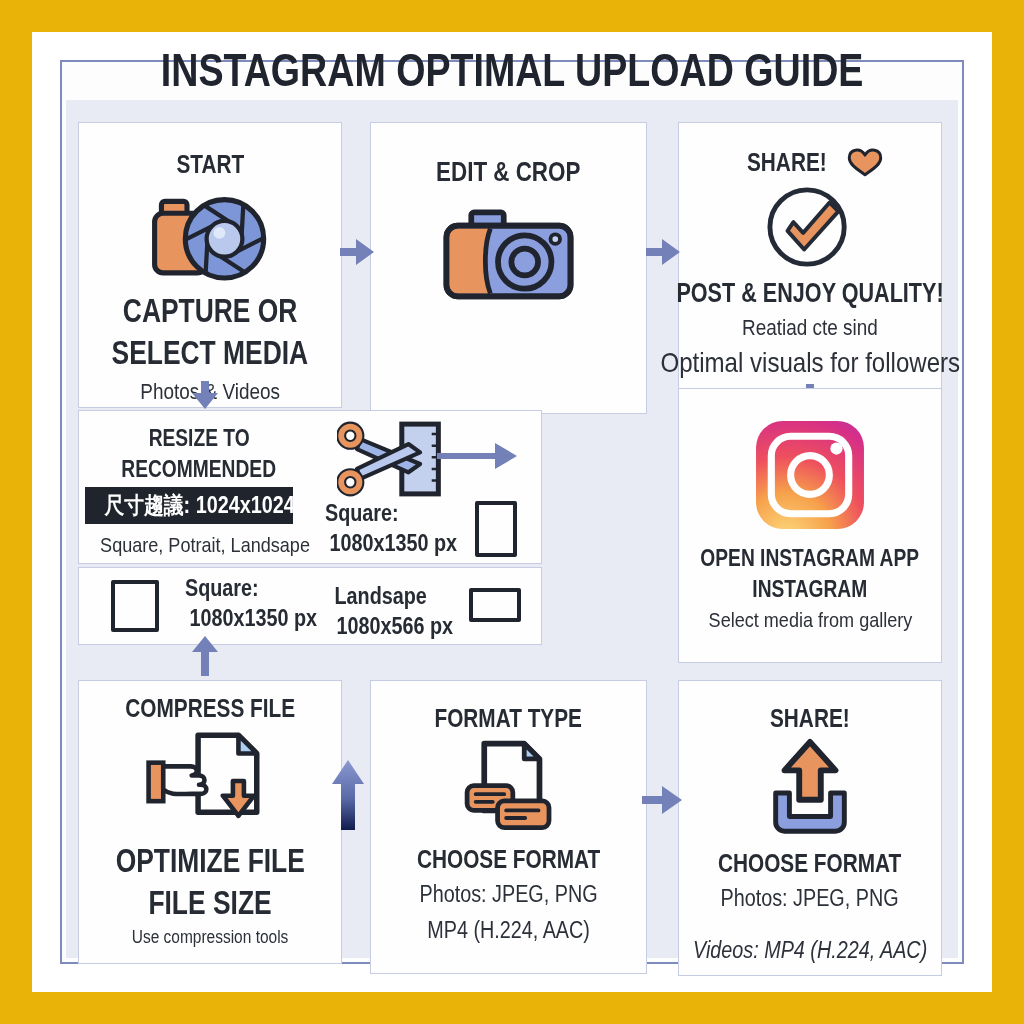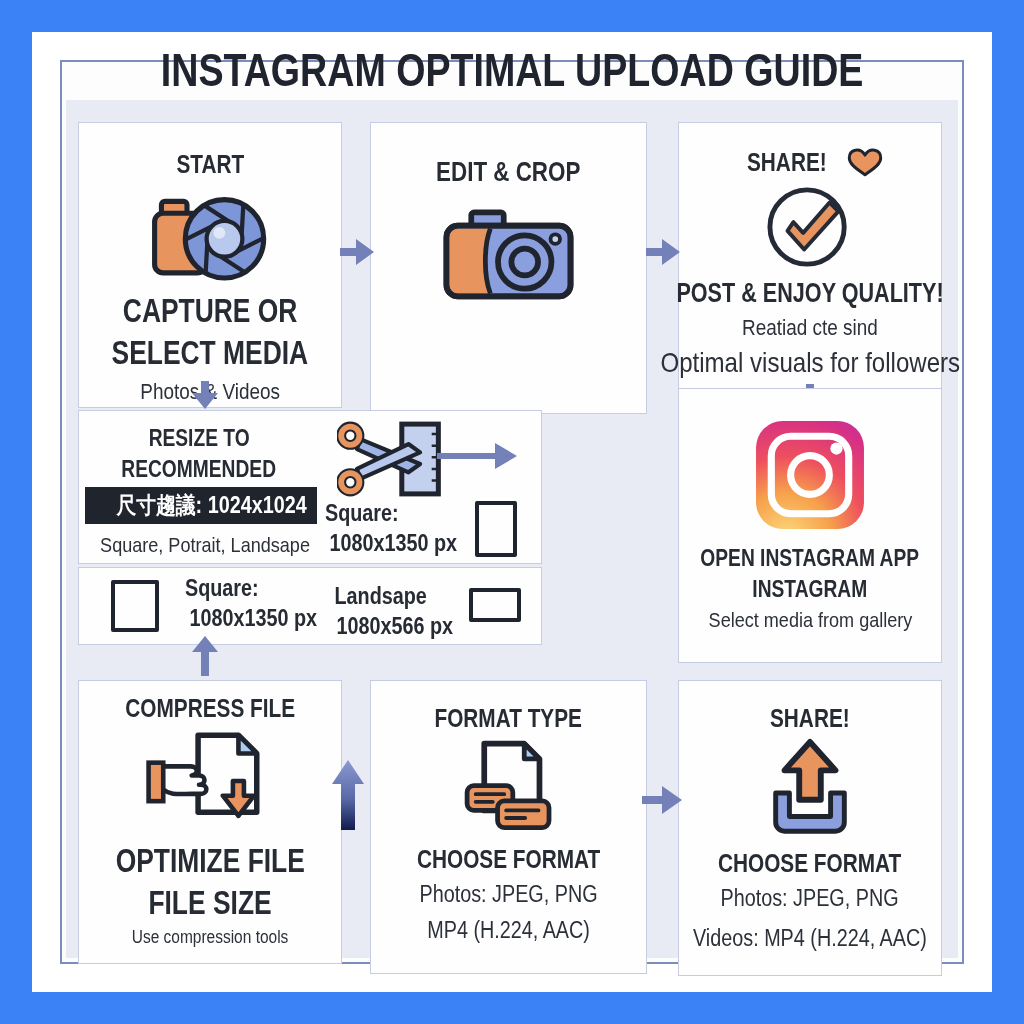--- a/index.html
+++ b/index.html
@@ -1,32 +1,32 @@
 <!DOCTYPE html>
 <html><head>
 <meta charset="utf-8">
 <style>
   html,body{margin:0;padding:0;background:#3f4f8f;}
-  .stage{position:relative;width:1024px;height:1024px;margin:0 auto;background:#3b82f6;
+  .stage{position:relative;width:1024px;height:1024px;margin:0 auto;background:#eab308;
          font-family:"Liberation Sans",sans-serif;color:#272b33;overflow:hidden;}
   .mat{position:absolute;inset:32px;background:#ffffff;}
   .panel{position:absolute;left:60px;top:60px;right:60px;bottom:60px;
          border:2px solid #7e8cbd;background:#fdfdfe;}
   .content-bg{position:absolute;left:66px;top:100px;width:892px;height:858px;background:#e9ebf4;}
   .title{position:absolute;left:0;top:42px;width:100%;text-align:center;
          font-size:47px;font-weight:700;color:#20242e;margin:0;}
   .cond{display:inline-block;transform:scaleX(0.8);transform-origin:center;white-space:nowrap;}
   .cond2{display:inline-block;transform:scaleX(0.86);transform-origin:center;white-space:nowrap;}
   .box{position:absolute;background:#fefefe;border:1.5px solid #c6cde2;
        display:flex;flex-direction:column;align-items:center;text-align:center;}
   .h-lg{font-size:26px;font-weight:700;color:#272b33;line-height:1.2;}
   .h-md{font-size:33px;font-weight:700;color:#272b33;line-height:1.28;}
   .cap{font-size:21px;font-weight:400;color:#2c3039;line-height:1.38;}
   .badge{background:#20242c;color:#ffffff;font-size:23px;font-weight:700;
-         padding:6px 16px;line-height:1.1;}
+         padding:6px 4px;line-height:1.1;}
   .abs{position:absolute;}
   .rowc{display:flex;align-items:center;justify-content:center;gap:10px;}
   .shape-rect{border:4px solid #20242e;border-radius:2px;background:#fefefe;}
   svg{display:block;}
 </style>
 </head>
 <body>
 
 <div class="stage">
   <div class="mat"></div>
@@ -200,21 +200,21 @@
   </div>
 
   <div class="box" style="left:678px;top:680px;width:262px;height:272px;padding-top:22px;">
     <div class="h-lg"><span class="cond">SHARE!</span></div>
     <svg width="108" height="102" viewBox="0 0 110 104" style="margin-top:4px;">
       <path d="M55 4 L81 33 H66 v30 H44 V33 H29 z" fill="#e8945f" stroke="#20242e" stroke-width="6" stroke-linejoin="round"></path>
       <path d="M20 56 v30 a9 9 0 0 0 9 9 h52 a9 9 0 0 0 9 -9 v-30 h-14 v24 h-42 v-24 z" fill="#8b9ede" stroke="#20242e" stroke-width="5" stroke-linejoin="round"></path>
     </svg>
     <div class="h-lg" style="margin-top:8px;"><span class="cond">CHOOSE FORMAT</span></div>
     <div class="cap" style="font-size:23px;margin-top:4px;"><span class="cond2">Photos: JPEG, PNG</span></div>
-    <div class="cap" style="font-size:23px;margin-top:8px;"><span class="cond2">Videos: MP4 (H.224, AAC)</span></div>
+    <div class="cap" style="font-size:23px;margin-top:20px;font-style:italic;"><span class="cond2">Videos: MP4 (H.224, AAC)</span></div>
   </div>
 
   <svg class="abs" style="left:332px;top:760px;" width="32" height="70" viewBox="0 0 32 70">
     <defs>
       <linearGradient id="gradUp" x1="0" y1="0" x2="0" y2="1">
         <stop offset="0%" stop-color="#8b99cf"></stop>
         <stop offset="55%" stop-color="#5a6aa8"></stop>
         <stop offset="100%" stop-color="#111c4e"></stop>
       </linearGradient>
     </defs>

